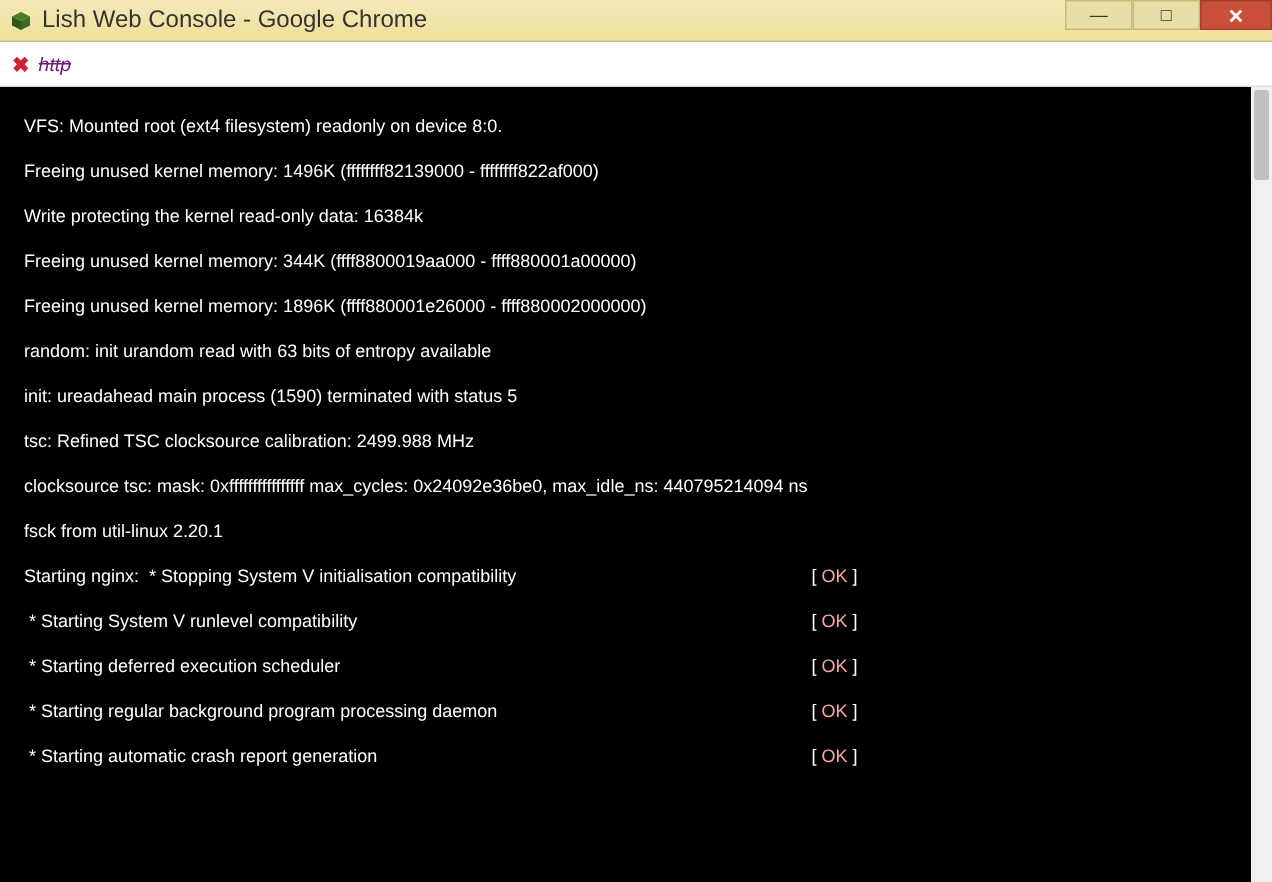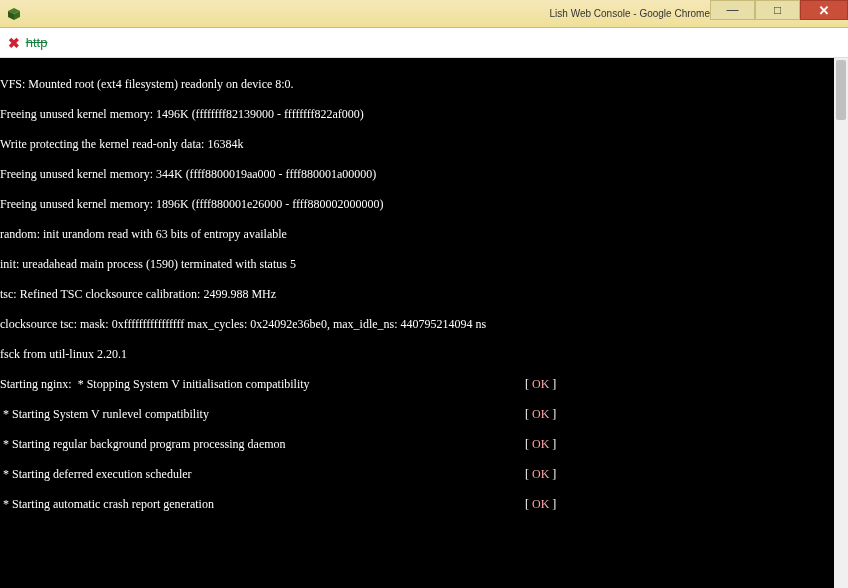--- a/index.html
+++ b/index.html
@@ -1,27 +1,27 @@
 <!DOCTYPE html>
 <html><head>
 <meta charset="utf-8">
 <style>
 * { margin:0; padding:0; box-sizing:border-box; }
 body { width:848px; height:588px; background:#fff; font-family:"Segoe UI",Tahoma,sans-serif; overflow:hidden; position:relative; }
 .titlebar { height:28px; background:linear-gradient(#f5e8b8,#efe099); display:flex; align-items:center; border-bottom:1px solid #c8bb7a; }
 .titlebar .icon-wrap { width:28px; display:flex; justify-content:center; align-items:center; }
-.titlebar .title { flex:1; text-align:right; font-size:10px; color:#333; }
+.titlebar .title { flex:1; text-align:left; font-size:16px; color:#333; }
 .titlebar .winbtns { display:flex; height:100%; }
 .titlebar .winbtn { width:45px; height:20px; display:flex; align-items:center; justify-content:center; font-size:12px; font-family:Arial; }
 .titlebar .winbtn.min,.titlebar .winbtn.max { background:#e8dfa8; border:1px solid #c8bb7a; color:#333; }
 .titlebar .winbtn.close { background:#c94f3a; color:#fff; border:1px solid #a83a28; width:48px; font-size:13px; font-weight:bold; }
 .addrbar { height:30px; background:#fff; display:flex; align-items:center; padding:0 8px; gap:6px; border-bottom:1px solid #ddd; }
 .addrbar .x-icon { font-size:14px; color:#c23; font-weight:bold; }
-.addrbar .url { font-size:13px; color:#15803d; text-decoration:line-through; }
-.terminal { position:absolute; top:58px; left:0; right:0; bottom:0; background:#000; color:#fff; font-family:Liberation Serif, serif; font-size:12px; line-height:15px; padding:4px 0; white-space:pre; overflow:hidden; }
+.addrbar .url { font-size:13px; color:#701a75; text-decoration:line-through; font-style:italic; }
+.terminal { position:absolute; top:58px; left:0; right:0; bottom:0; background:#000; color:#fff; font-family:Liberation Sans, sans-serif; font-size:12px; line-height:15px; padding:4px 16px; white-space:pre; overflow:hidden; }
 .terminal .row { display:block; }
 .terminal .row span.lb { color:#fff; }
 .terminal .row span.ok { color:#fca5a5; }
 .scrollbar { position:absolute; top:58px; right:0; width:14px; bottom:0; background:#f0f0f0; }
 .scrollbar .thumb { position:absolute; top:2px; left:2px; right:2px; height:60px; background:#c0c0c0; border-radius:2px; }
 .pad { display:inline-block; }
 </style>
 </head>
 <body>
 
@@ -52,22 +52,22 @@
 <span class="row">Write protecting the kernel read-only data: 16384k</span>
 <span class="row">Freeing unused kernel memory: 344K (ffff8800019aa000 - ffff880001a00000)</span>
 <span class="row">Freeing unused kernel memory: 1896K (ffff880001e26000 - ffff880002000000)</span>
 <span class="row">random: init urandom read with 63 bits of entropy available</span>
 <span class="row">init: ureadahead main process (1590) terminated with status 5</span>
 <span class="row">tsc: Refined TSC clocksource calibration: 2499.988 MHz</span>
 <span class="row">clocksource tsc: mask: 0xffffffffffffffff max_cycles: 0x24092e36be0, max_idle_ns: 440795214094 ns</span>
 <span class="row">fsck from util-linux 2.20.1</span>
 <span class="row"><span class="pad" style="width:525px">Starting nginx:  * Stopping System V initialisation compatibility</span><span class="lb">[ </span><span class="ok">OK</span><span class="lb"> ]</span></span>
 <span class="row"><span class="pad" style="width:525px"> * Starting System V runlevel compatibility</span><span class="lb">[ </span><span class="ok">OK</span><span class="lb"> ]</span></span>
+<span class="row"><span class="pad" style="width:525px"> * Starting deferred execution scheduler</span><span class="lb">[ </span><span class="ok">OK</span><span class="lb"> ]</span></span>
 <span class="row"><span class="pad" style="width:525px"> * Starting regular background program processing daemon</span><span class="lb">[ </span><span class="ok">OK</span><span class="lb"> ]</span></span>
-<span class="row"><span class="pad" style="width:525px"> * Starting deferred execution scheduler</span><span class="lb">[ </span><span class="ok">OK</span><span class="lb"> ]</span></span>
 <span class="row"><span class="pad" style="width:525px"> * Starting automatic crash report generation</span><span class="lb">[ </span><span class="ok">OK</span><span class="lb"> ]</span></span>
 
 
 
 
 
 
 
 
 

